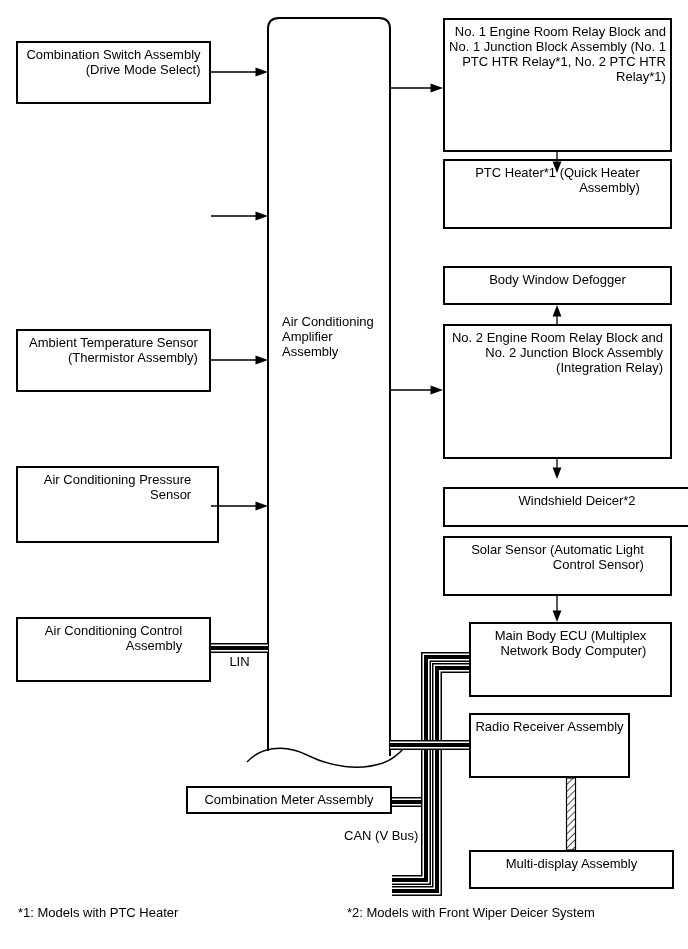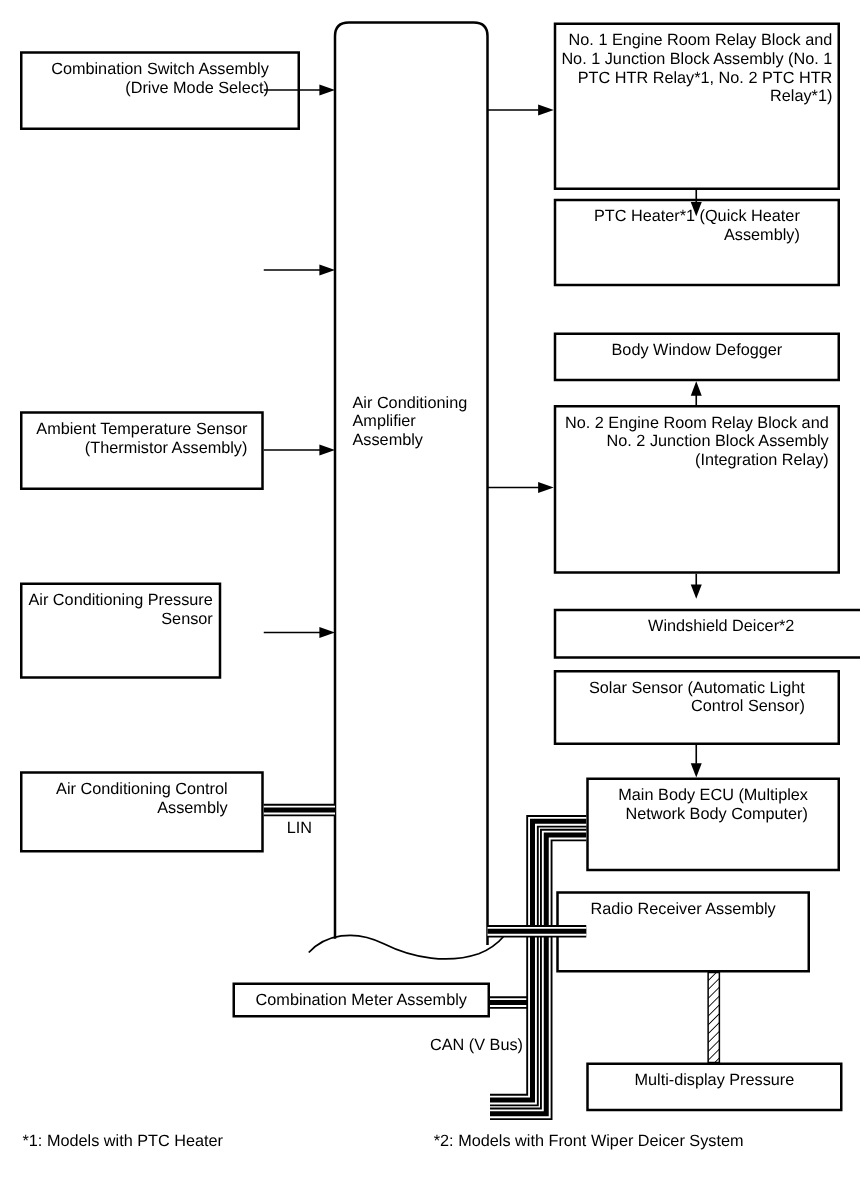--- a/index.html
+++ b/index.html
@@ -17,29 +17,29 @@
     white-space:pre;line-height:15px;
   }
   .lbl{position:absolute;white-space:pre;line-height:15px;}
   #connector-layer{position:absolute;left:0;top:0;pointer-events:none;}
 </style>
 </head>
 <body>
 
 <div id="stage">
 
-  <div class="box" style="left:16px;top:41px;width:224px;height:63px">
+  <div class="box" style="left:16px;top:41px;width:195px;height:63px">
     <div class="txt">Combination Switch Assembly
 (Drive Mode Select)</div>
   </div>
   <div class="box" style="left:16px;top:329px;width:195px;height:63px">
     <div class="txt">Ambient Temperature Sensor
 (Thermistor Assembly)</div>
   </div>
-  <div class="box" style="left:16px;top:466px;width:161px;height:77px">
+  <div class="box" style="left:16px;top:466px;width:203px;height:77px">
     <div class="txt">Air Conditioning Pressure
 Sensor</div>
   </div>
   <div class="box" style="left:16px;top:617px;width:195px;height:65px">
     <div class="txt">Air Conditioning Control
 Assembly</div>
   </div>
 
   <div class="box" style="left:443px;top:18px;width:229px;height:134px">
     <div class="txt">No. 1 Engine Room Relay Block and
@@ -63,25 +63,25 @@
     <div class="txt">Windshield Deicer*2</div>
   </div>
   <div class="box" style="left:443px;top:536px;width:229px;height:60px">
     <div class="txt">Solar Sensor (Automatic Light
 Control Sensor)</div>
   </div>
   <div class="box" style="left:469px;top:622px;width:203px;height:75px">
     <div class="txt">Main Body ECU (Multiplex
 Network Body Computer)</div>
   </div>
-  <div class="box" style="left:445px;top:713px;width:203px;height:65px">
+  <div class="box" style="left:469px;top:713px;width:161px;height:65px">
     <div class="txt">Radio Receiver Assembly</div>
   </div>
   <div class="box" style="left:469px;top:850px;width:205px;height:39px">
-    <div class="txt">Multi-display Pressure</div>
+    <div class="txt">Multi-display Assembly</div>
   </div>
 
   <div class="box" style="left:186px;top:786px;width:206px;height:28px">
     <div class="txt">Combination Meter Assembly</div>
   </div>
 
   <div class="lbl" style="left:282px;top:314px">Air Conditioning
 Amplifier
 Assembly</div>
 

